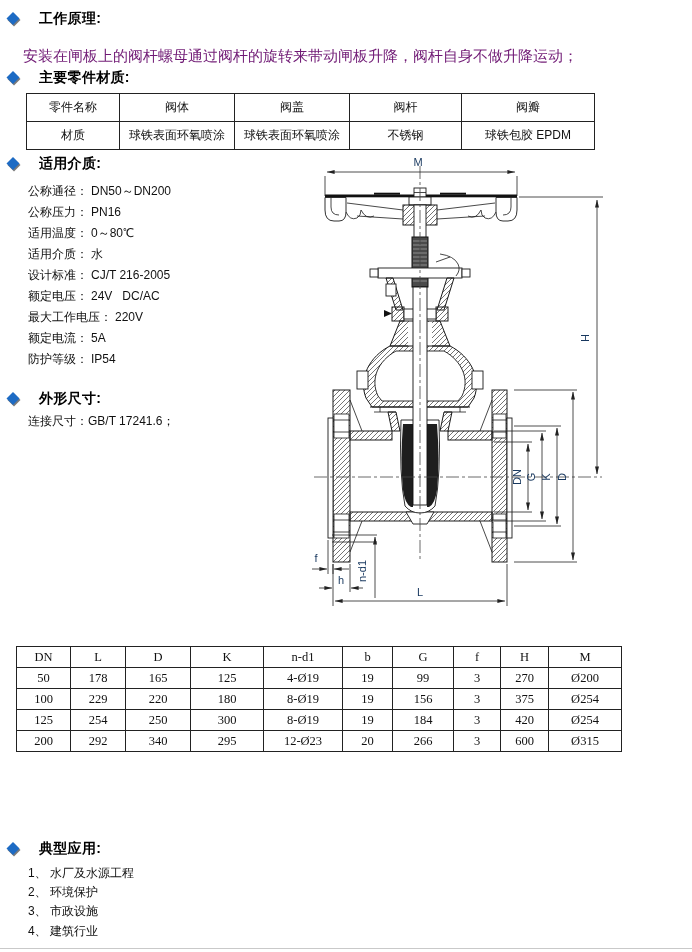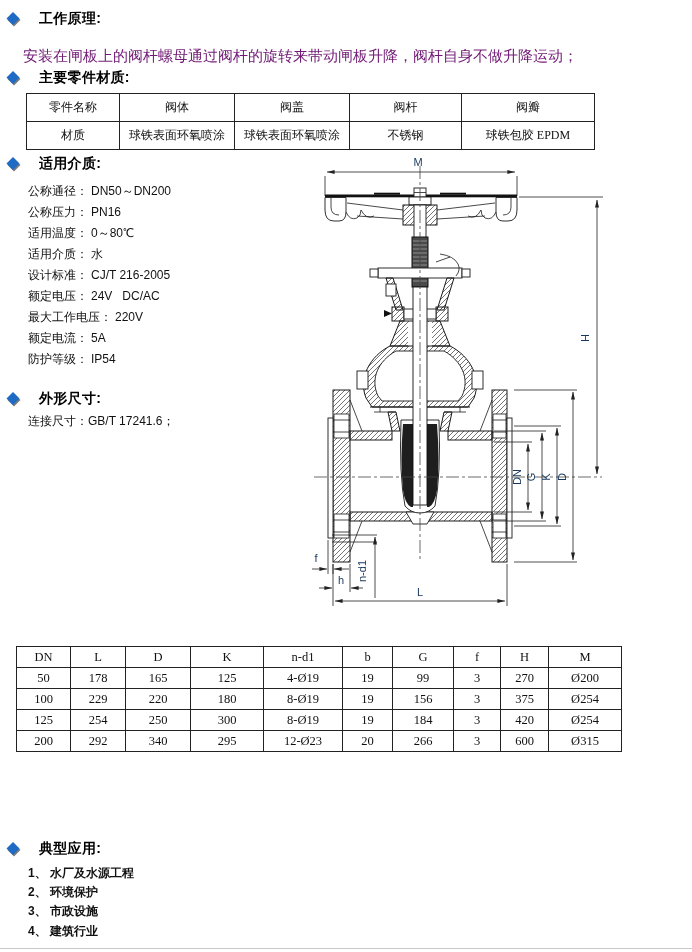--- a/index.html
+++ b/index.html
@@ -5,34 +5,34 @@
   html,body { margin:0; padding:0; }
   body {
     position:relative; width:692px; height:952px; background:#ffffff;
     font-family:"Liberation Sans", sans-serif; overflow:hidden; color:#111;
   }
   .sec { position:absolute; left:5px; display:flex; align-items:center; gap:18px; }
   .sec .t { font-size:14px; font-weight:700; color:#000; letter-spacing:0.3px; }
   .dia { width:16px; height:16px; flex:0 0 16px; }
   .para { position:absolute; left:23px; top:37px; font-size:15px; color:#701a75;margin-top:10px; }
 
-  table { border-collapse:collapse; table-layout:fixed;font-family:Liberation Serif, serif; }
+  table { border-collapse:collapse; table-layout:fixed; }
   #mat-table { position:absolute; left:26px; top:93px; font-size:12px; }
   #mat-table th, #mat-table td { border:1px solid #222; height:27px; text-align:center; font-weight:400; padding:0; }
 
   #params { position:absolute; left:28px; top:181px; font-size:12px; }
   .param { height:21px; line-height:21px; white-space:pre; }
   .pvalue { margin-left:3px; }
   #conn { position:absolute; left:28px; top:413px; font-size:12px; white-space:pre; }
 
   #dim-table { position:absolute; left:16px; top:646px; font-family:"Liberation Serif", serif; font-size:12.5px; }
   #dim-table th, #dim-table td { border:1px solid #222; height:20px; text-align:center; font-weight:400; padding:0; }
 
   #apps { position:absolute; left:28px; top:864px; font-size:12px; }
-  .app { height:19.2px; line-height:19.2px;font-weight:bold; }
+  .app { height:19.2px; line-height:19.2px; }
 
   #drawing { position:absolute; left:300px; top:150px; }
   #drawing .ln   { stroke:#1a1a1a; stroke-width:1; fill:none; }
   #drawing .thin { stroke:#1a1a1a; stroke-width:0.8; fill:none; }
   #drawing .hat  { fill:url(#h45); stroke:#1a1a1a; stroke-width:1; }
   #drawing .wht  { fill:#ffffff; stroke:#1a1a1a; stroke-width:0.9; }
   #drawing .dim  { stroke:#222; stroke-width:0.8; fill:none; }
   #drawing .cl   { stroke:#444; stroke-width:0.8; fill:none; stroke-dasharray:13 3 3 3; }
   #drawing text  { font-family:"Liberation Sans", sans-serif; font-size:11px; fill:#17375E; }
   #bottom-rule { position:absolute; left:0; top:948px; width:692px; height:1px; background:#c9c9c9; }

